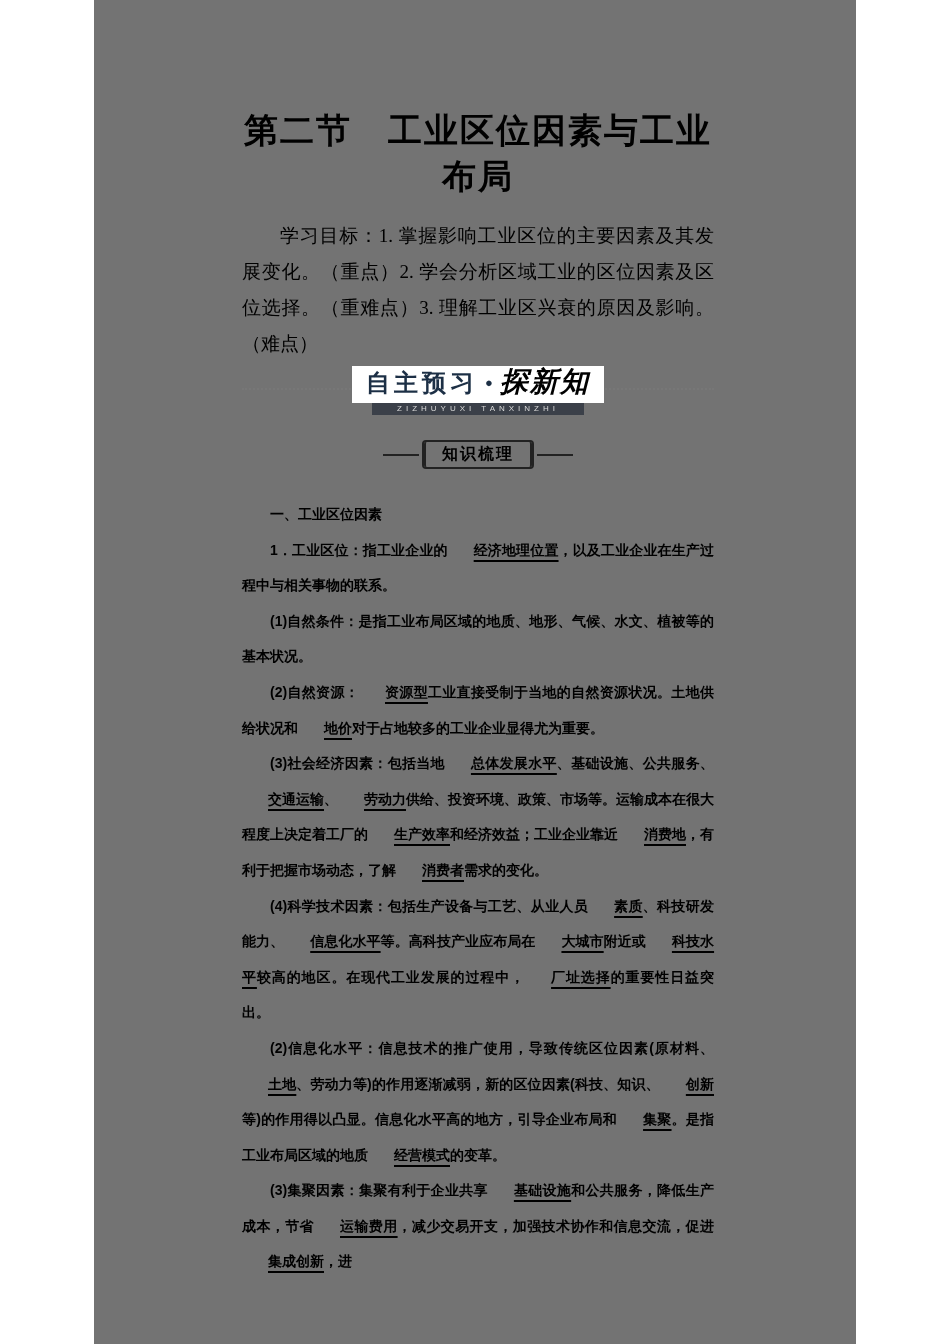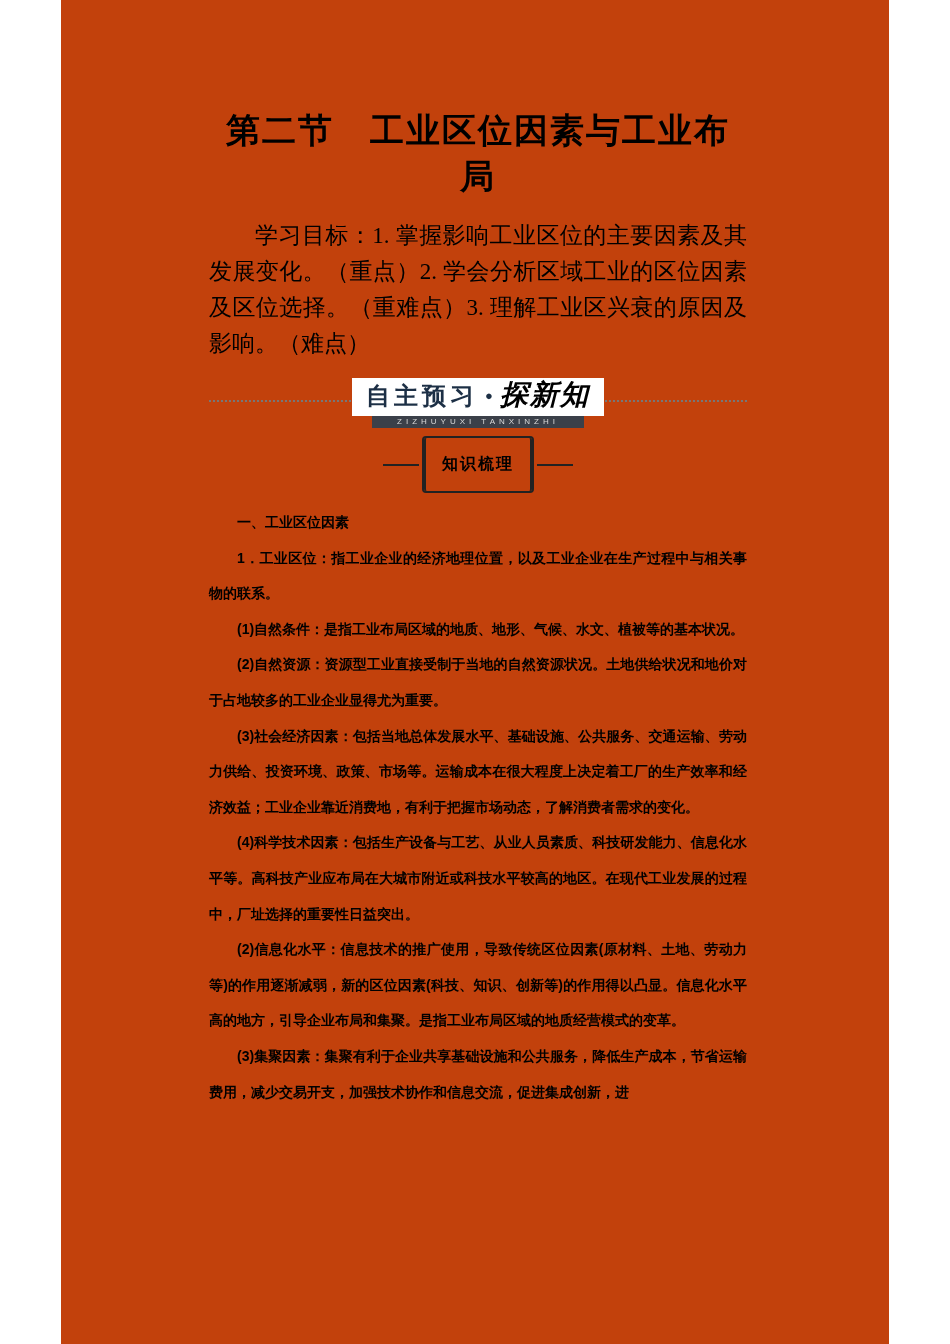--- a/index.html
+++ b/index.html
@@ -1,84 +1,86 @@
 <!DOCTYPE html>
 <html><head>
 <meta charset="utf-8">
 <style>
   html, body { margin: 0; padding: 0; background: #ffffff; }
   .page {
     position: relative;
-    width: 828px;
+    width: 762px;
     height: 1344px;
     box-sizing: border-box;
     margin: 0 auto;
-    background: #c2410c;
+    background: #737373;
     color: #000;
     padding: 108px 142px 0 148px;
     overflow: hidden;
     font-family: "Liberation Serif", serif;
   }
   .title {
     font-family: "Liberation Sans", sans-serif;
     font-size: 34px;
     font-weight: 900;
     text-align: center;
     letter-spacing: 2px;
     margin: 0 0 18px 0;
   }
   .objectives {
-    font-size: 23px;
+    font-size: 19px;
     line-height: 36px;
     text-indent: 2em;
     text-align: justify;
-    margin: 0 0 16px 0;
+    margin: 0 0 4px 0;
   }
   
   .banner { position: relative; height: 52px; margin: 4px 0 6px 0; }
   .banner-line {
     position: absolute; left: 0; right: 0; top: 22px;
     border-top: 2px dotted #777;
   }
   .banner-inner { position: relative; text-align: center; }
   .banner-text { display: inline-block; background: #fff; padding: 0 14px; line-height: 34px; }
   .b-left  { font-size: 24px; font-weight: bold; color: #1c2f45; letter-spacing: 4px; font-family: "Liberation Serif", serif; }
   .b-sep   { font-size: 13px; color: #1c2f45; vertical-align: 4px; margin: 0 3px; }
-  .b-right { font-size: 28px; font-weight: 900; font-style: italic; letter-spacing: 2px; font-family: Liberation Sans, sans-serif; margin-top: 24px; }
+  .b-right { font-size: 28px; font-weight: 900; font-style: italic; letter-spacing: 2px; font-family: Liberation Mono, monospace; margin-top: 24px; }
   .banner-ribbon {
     width: 212px; height: 13px; line-height: 13px;
     margin: -1px auto 0 auto;
     background: #3b4049; color: #d9d9d9;
     font-family: "Liberation Sans", sans-serif;
     font-size: 8px; letter-spacing: 4px; text-align: center;
   }
   
   .km { display: flex; align-items: center; justify-content: center; margin: 6px 0 12px 0; }
   .km-line { width: 36px; height: 2px; background: #222; }
   .km-box {
     border: 2px solid #222;
     border-radius: 4px;
-    padding: 16px 18px;
-    margin: 0 3px;
+    padding: 2px 18px;
+    margin: 16px 3px;
     font-family: "Liberation Sans", sans-serif;
     font-size: 16px; font-weight: bold; letter-spacing: 2px;
     box-shadow: 3px 0 0 -1px #222 inset, -3px 0 0 -1px #222 inset;
   }
   
   .content {
     font-family: "Liberation Sans", sans-serif;
     font-weight: bold;
     font-size: 14px;
     line-height: 35.6px;
     text-align: justify;
   }
   .para { margin: 0; text-indent: 2em; }
   .blank {
+    text-decoration: underline;
     text-decoration-thickness: 1.5px;
     text-underline-offset: 5px;
+    margin-left: 26px;
   }
 </style>
 </head>
 <body>
 
 <div class="page">
 
   <h1 class="title">第二节　工业区位因素与工业布局</h1>
 
   <p class="objectives">学习目标：1. 掌握影响工业区位的主要因素及其发展变化。（重点）2. 学会分析区域工业的区位因素及区位选择。（重难点）3. 理解工业区兴衰的原因及影响。（难点）</p>

